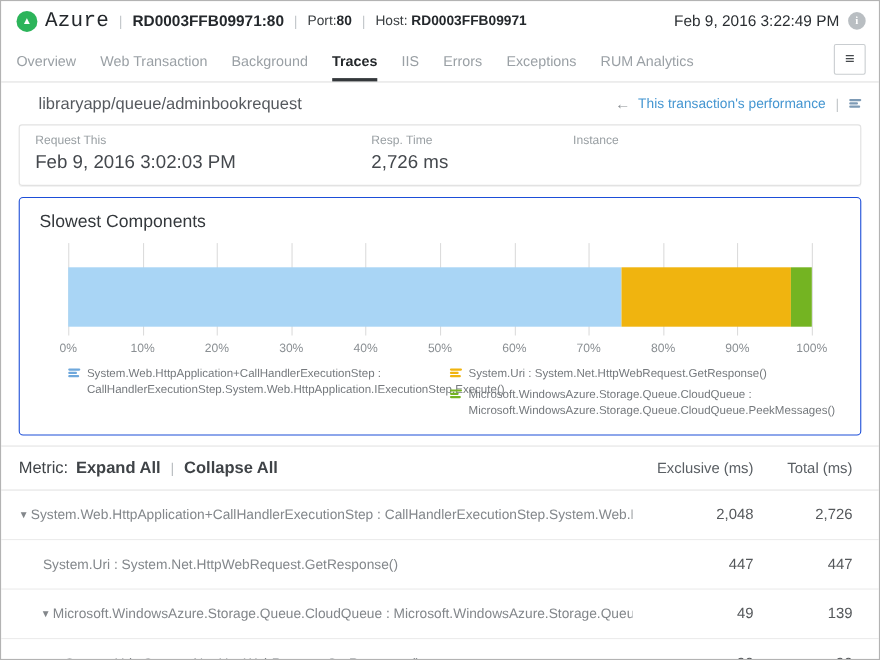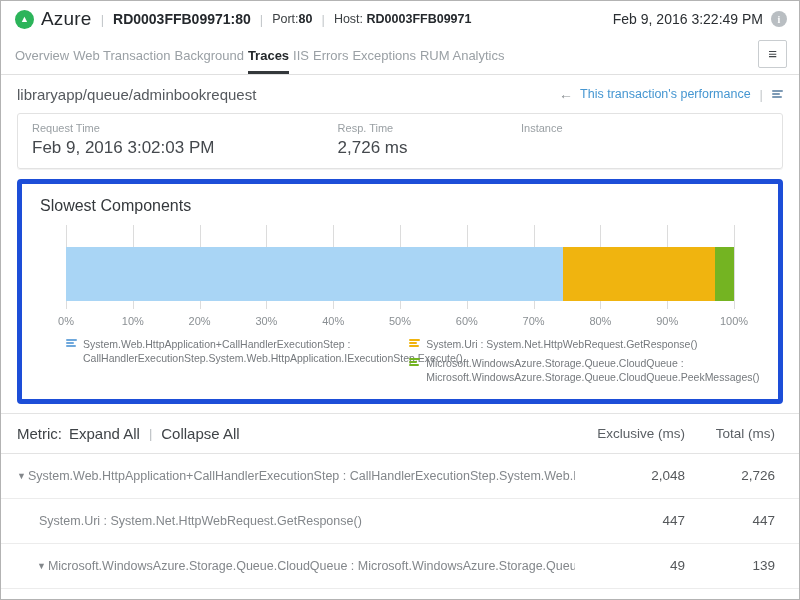--- a/index.html
+++ b/index.html
@@ -4,78 +4,78 @@
 <style>
   * { margin:0; padding:0; box-sizing:border-box; }
   html,body { background:#fff; }
   body { font-family:"Liberation Sans", sans-serif; color:#33373b; }
   .page { width:800px; height:600px; border:1px solid #b3b3b3; background:#fff; overflow:hidden; position:relative; }
 
   
   .topbar { height:36px; display:flex; align-items:center; justify-content:space-between; padding:0 12px 0 14px; }
   .brand { display:flex; align-items:center; gap:7px; }
   .logo { width:19px; height:19px; border-radius:50%; background:#2cb45a; color:#fff; display:inline-flex; align-items:center; justify-content:center; font-size:9px; line-height:1; }
-  .app-name { font-size:19px; font-weight:500; color:#24282c; letter-spacing:.2px; }
+  .app-name { font-size:19px; font-weight:500; color:#24282c; letter-spacing:.2px;font-family:Liberation Mono, monospace; }
   .pipe { color:#c4c8cb; font-size:13px; padding:0 2px; }
   .monitor-name { font-size:14px; font-weight:700; color:#24282c; }
   .kv { font-size:12.5px; color:#3c4043; }
   .kv b { font-weight:700; color:#24282c; }
   .topbar-right { display:flex; align-items:center; gap:8px; }
   .timestamp { font-size:14px; color:#2a2e32; }
   .info-icon { width:16px; height:16px; border-radius:50%; background:#b9bec2; color:#fff; font-size:10px; font-weight:700; display:inline-flex; align-items:center; justify-content:center; font-family:"Liberation Serif", serif; }
 
   
   .tabs { height:38px; display:flex; align-items:stretch; justify-content:space-between; border-bottom:1px solid #e0e0e0; padding:0 12px 0 14px; }
-  .tab-list { display:flex; gap:4px; align-items:stretch;text-align:right; }
+  .tab-list { display:flex; gap:22px; align-items:stretch;text-align:right; }
   .tab { font-size:13px; color:#9aa0a5; display:flex; align-items:center; cursor:pointer; border-bottom:3px solid transparent; padding-top:2px; white-space:nowrap; }
   .tab.active { color:#24282b; font-weight:700; border-bottom-color:#34383b; }
   .nav-actions { display:flex; gap:6px; align-items:center; padding-bottom:4px; }
   .range-btn, .menu-btn { background:#fff; border:1px solid #c9cdd0; border-radius:2px; height:28px; font-size:13px; color:#34383c; padding:0 10px; cursor:pointer; font-family:inherit; }
   .range-btn .caret { font-size:9px; color:#54585c; margin-left:4px; }
   .menu-btn { font-size:15px; padding:0 9px; color:#44484c; }
 
   
-  .crumb-row { height:38px; display:flex; align-items:center; justify-content:space-between; padding:0 16px; }
+  .crumb-row { height:38px; display:flex; align-items:center; justify-content:space-between; padding:0 16px;margin-left:18px; }
   .transaction-name { font-size:15px; color:#55595e; }
   .links { display:flex; align-items:center; gap:7px; font-size:12.5px; }
   .links a { color:#4596d1; text-decoration:none; cursor:pointer; }
   .back-arrow { color:#8a8f93; font-size:14px; }
   .bars-icon { display:inline-flex; flex-direction:column; gap:1px; }
   .bars-icon i { display:block; height:2px; border-radius:1px; }
   .bars-icon i:nth-child(1){ width:11px; } .bars-icon i:nth-child(2){ width:8px; } .bars-icon i:nth-child(3){ width:10px; }
   .link-list-icon i { background:#7d9ab5; }
 
   
   .summary-box { margin:0 16px; border:1px solid #e2e2e2; border-radius:3px; display:flex; padding:8px 0 10px; box-shadow:0 1px 0 rgba(0,0,0,.05); }
   .sum-col { padding:0 14px; }
   .sum-col.c1 { width:40%; } .sum-col.c2 { width:24%; } .sum-col.c3 { flex:1; }
   .sum-label { font-size:11px; color:#9aa0a4; margin-bottom:4px; }
   .sum-value { font-size:17px; color:#44484d; }
   .sum-col.c3 .sum-value { font-size:16px; }
 
   
-  .chart-box { margin:10px 16px 0; border:5px solid #1d4ed8; border-radius:4px; padding:13px 0 10px; }
+  .chart-box { margin:10px 16px 0; border:1px solid #1d4ed8; border-radius:4px; padding:13px 0 10px; }
   .chart-title { font-size:16px; font-weight:400; color:#34383c; padding:0 18px; margin-bottom:10px; }
   .plot { position:relative; margin:0 44px; height:102px; }
   .tick { position:absolute; top:0; height:100%; width:0; }
   .tick .gl { position:absolute; top:0; height:84px; border-left:1px solid #dcdcdc; }
   .tick-label { position:absolute; bottom:0; transform:translateX(-50%); font-size:11px; color:#8a8f93; white-space:nowrap; }
   .stacked-bar { position:absolute; left:0; right:0; top:22px; height:54px; display:flex; }
   .seg { height:100%; }
   .legend { display:flex; padding:10px 20px 4px 44px; gap:18px; }
   .legend-col { display:flex; flex-direction:column; gap:5px; }
   .legend-col.left { width:47%; }
   .legend-item { display:flex; gap:6px; font-size:10.5px; color:#75797d; line-height:1.35; }
   .legend-item .bars-icon { margin-top:2px; flex:none; }
 
   
   .metric-table { margin-top:9px; border-top:1px solid #e3e3e3; }
   .table-head { height:40px; display:flex; align-items:center; border-bottom:1px solid #e3e3e3; padding:0 24px 0 16px; }
   .head-left { flex:1; font-size:15px; color:#3f4347; display:flex; gap:7px; align-items:center; }
-  .head-left .ctrl { cursor:pointer; }
+  .head-left .ctrl { cursor:pointer;font-weight:bold; }
   .head-left .pipe { color:#b9bdc0; }
   .col-head { font-size:13.5px; color:#5a5f64; text-align:right; }
   .col-head.excl { width:110px; } .col-head.total { width:90px; }
   .trow { height:45px; display:flex; align-items:center; border-bottom:1px solid #ececec; padding-right:24px; cursor:pointer; }
   .row-label { flex:1; font-size:12.5px; color:#83878b; display:flex; align-items:center; white-space:nowrap; overflow:hidden; }
   .marker { font-size:9px; color:#83878b; margin-right:2px; }
   .num { font-size:13.5px; color:#55585b; text-align:right; }
   .num.excl { width:110px; } .num.total { width:90px; }
 </style>
 </head>
@@ -125,21 +125,21 @@
       <span class="bars-icon link-list-icon">
           <i></i>
           <i></i>
           <i></i>
         </span>
     </div>
   </div>
 
   <section class="summary-box">
     <div class="sum-col c1">
-      <div class="sum-label">Request Time</div>
+      <div class="sum-label">Request This</div>
       <div class="sum-value">Feb 9, 2016 3:02:03 PM</div>
     </div>
     <div class="sum-col c2">
       <div class="sum-label">Resp. Time</div>
       <div class="sum-value">2,726 ms</div>
     </div>
     <div class="sum-col c3">
       <div class="sum-label">Instance</div>
     </div>
   </section>

